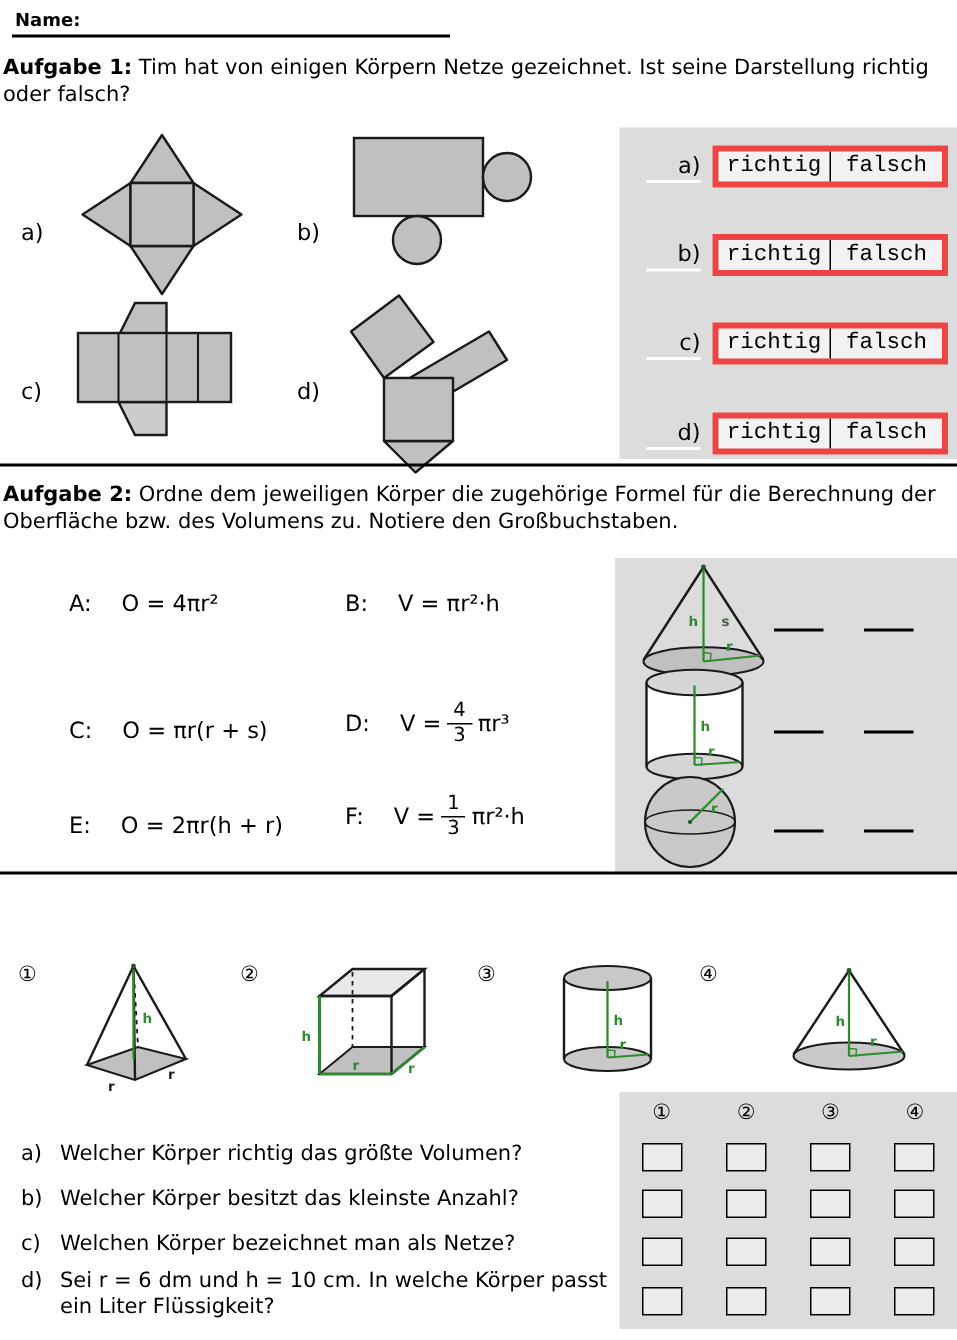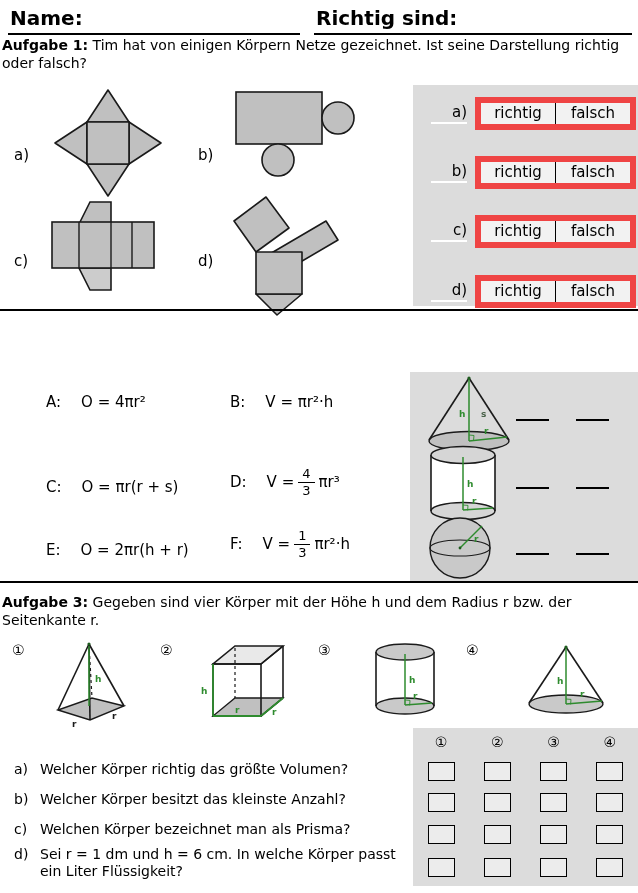--- a/index.html
+++ b/index.html
@@ -1,35 +1,35 @@
 <!DOCTYPE html>
 <html><head>
 <meta charset="utf-8">
 <style>
   html,body{margin:0;padding:0;background:#fff;}
   .page{position:relative;width:638px;height:893px;background:#fff;overflow:hidden;
         font-family:"DejaVu Sans","Liberation Sans",sans-serif;color:#000;}
   
-  .hdr{position:absolute;top:4px;left:8px;right:6px;display:flex;font-weight:bold;font-size:20px;}
+  .hdr{position:absolute;top:4px;left:8px;right:6px;display:flex;font-weight:bold;font-size:12px;}
   .hdr-field{border-bottom:2px solid #000;padding:2px 2px 3px 2px;}
   .hdr-name{width:288px;}
   .hdr-anzahl{width:96px;margin-left:10px;}
   .hdr-richtig{flex:1;margin-left:14px;}
   
   .intro{position:absolute;left:2px;width:622px;font-size:14px;line-height:17.5px;}
   .intro b{font-weight:bold;}
   
   .divider{position:absolute;left:0;width:638px;height:2px;background:#000;}
   
   .net-label{position:absolute;font-size:15px;}
   .gbox{position:absolute;background:#dcdcdc;}
   .rf-row{position:absolute;left:18px;display:flex;align-items:center;}
   .rf-label{display:inline-block;width:36px;text-align:right;font-size:15px;
             border-bottom:2px solid #fff;padding-bottom:1px;margin-right:8px;}
-  .rf-table{display:flex;border:6px solid #ef4444;background:#f2f2f2;}
+  .rf-table{display:flex;border:4px solid #ef4444;background:#f2f2f2;font-family:Liberation Mono, monospace;}
   .rf-cell{width:74px;text-align:center;font-size:15px;padding:1px 0 2px 0;}
   .rf-cell.first{border-right:1px solid #000;}
   
   .formulas{position:absolute;left:46px;top:383px;width:364px;font-size:15px;}
   .formula{position:absolute;display:flex;align-items:center;white-space:nowrap;}
   .flabel{margin-right:20px;}
   .frac{display:inline-flex;flex-direction:column;align-items:center;line-height:1.05;
         font-size:13px;margin:0 4px;vertical-align:middle;}
   .fnum{border-bottom:1px solid #000;padding:0 4px 1px 4px;}
   .fden{padding-top:1px;}
@@ -47,21 +47,20 @@
   svg{position:absolute;}
   svg text{font-family:"DejaVu Sans",sans-serif;font-size:9px;font-weight:bold;}
 </style>
 </head>
 <body>
 
 <div class="page">
 
   <div class="hdr">
     <div class="hdr-field hdr-name"><span>Name:</span></div>
-    <div class="hdr-field hdr-richtig"><span>Richtig sind:</span></div>
   </div>
 
   <div class="intro" style="top:37px;">
     <b>Aufgabe 1:</b>
     <span>Tim hat von einigen Körpern Netze gezeichnet. Ist seine Darstellung richtig oder falsch?</span>
   </div>
 
   <span class="net-label" style="left:14px;top:146px;">a)</span>
   <svg style="left:52px;top:86px;" width="112" height="114" viewBox="0 0 112 114">
     <g fill="#c0c0c0" stroke="#1a1a1a" stroke-width="1.6" stroke-linejoin="round">
@@ -130,20 +129,24 @@
       <span class="rf-label">d)</span>
       <span class="rf-table">
           <span class="rf-cell first">richtig</span>
           <span class="rf-cell">falsch</span>
         </span>
     </div>
   </div>
 
   <div class="divider" style="top:309px;"></div>
 
+  <div class="intro" style="top:322px;">
+    <b>Aufgabe 2:</b>
+    <span>Ordne dem jeweiligen Körper die zugehörige Formel für die Berechnung der Oberfläche bzw. des Volumens zu. Notiere den Großbuchstaben.</span>
+  </div>
 
   <div class="formulas">
     <div class="formula" style="left:0;top:10px;">
       <span class="flabel">A:</span>
       <span>O = 4πr²</span>
     </div>
     <div class="formula" style="left:184px;top:10px;">
       <span class="flabel">B:</span>
       <span>V = πr²·h</span>
     </div>
@@ -210,24 +213,20 @@
     <span class="blank" style="left:106px;top:47px;"></span>
     <span class="blank" style="left:166px;top:47px;"></span>
     <span class="blank" style="left:106px;top:115px;"></span>
     <span class="blank" style="left:166px;top:115px;"></span>
     <span class="blank" style="left:106px;top:181px;"></span>
     <span class="blank" style="left:166px;top:181px;"></span>
   </div>
 
   <div class="divider" style="top:581px;"></div>
 
-  <div class="intro" style="top:594px;">
-    <b>Aufgabe 3:</b>
-    <span>Gegeben sind vier Körper mit der Höhe h und dem Radius r bzw. der Seitenkante r.</span>
-  </div>
 
   <span class="circnum" style="left:12px;top:642px;">①</span>
   <svg style="left:52px;top:640px;" width="80" height="88" viewBox="0 0 80 88">
     <polygon points="6,70 38,80 72,66 40,58" fill="#c0c0c0" stroke="#1a1a1a" stroke-width="1.4"></polygon>
     <line x1="37" y1="4" x2="40" y2="58" stroke="#1a1a1a" stroke-width="1.2" stroke-dasharray="3,3"></line>
     <line x1="37" y1="4" x2="6" y2="70" stroke="#1a1a1a" stroke-width="1.6"></line>
     <line x1="37" y1="4" x2="38" y2="80" stroke="#1a1a1a" stroke-width="1.6"></line>
     <line x1="37" y1="4" x2="72" y2="66" stroke="#1a1a1a" stroke-width="1.6"></line>
     <line x1="37" y1="6" x2="37" y2="66" stroke="#2e8b2e" stroke-width="1.5"></line>
     <circle cx="37" cy="4" r="1.6" fill="#1f5c1f"></circle>
@@ -284,25 +283,25 @@
     <div class="qrow">
       <span class="qlabel">a)</span>
       <span class="qtext">Welcher Körper richtig das größte Volumen?</span>
     </div>
     <div class="qrow">
       <span class="qlabel">b)</span>
       <span class="qtext">Welcher Körper besitzt das kleinste Anzahl?</span>
     </div>
     <div class="qrow" style="margin-bottom:8px;">
       <span class="qlabel">c)</span>
-      <span class="qtext">Welchen Körper bezeichnet man als Prisma?</span>
+      <span class="qtext">Welchen Körper bezeichnet man als Netze?</span>
     </div>
     <div class="qrow">
       <span class="qlabel">d)</span>
-      <span class="qtext" style="max-width:368px;">Sei r = 1 dm und h = 6 cm. In welche Körper passt ein Liter Flüssigkeit?</span>
+      <span class="qtext" style="max-width:368px;">Sei r = 6 dm und h = 10 cm. In welche Körper passt ein Liter Flüssigkeit?</span>
     </div>
   </div>
 
   <div class="gbox" style="left:413px;top:728px;width:225px;height:158px;">
     <div class="grid-head">
       <span>①</span>
       <span>②</span>
       <span>③</span>
       <span>④</span>
     </div>

